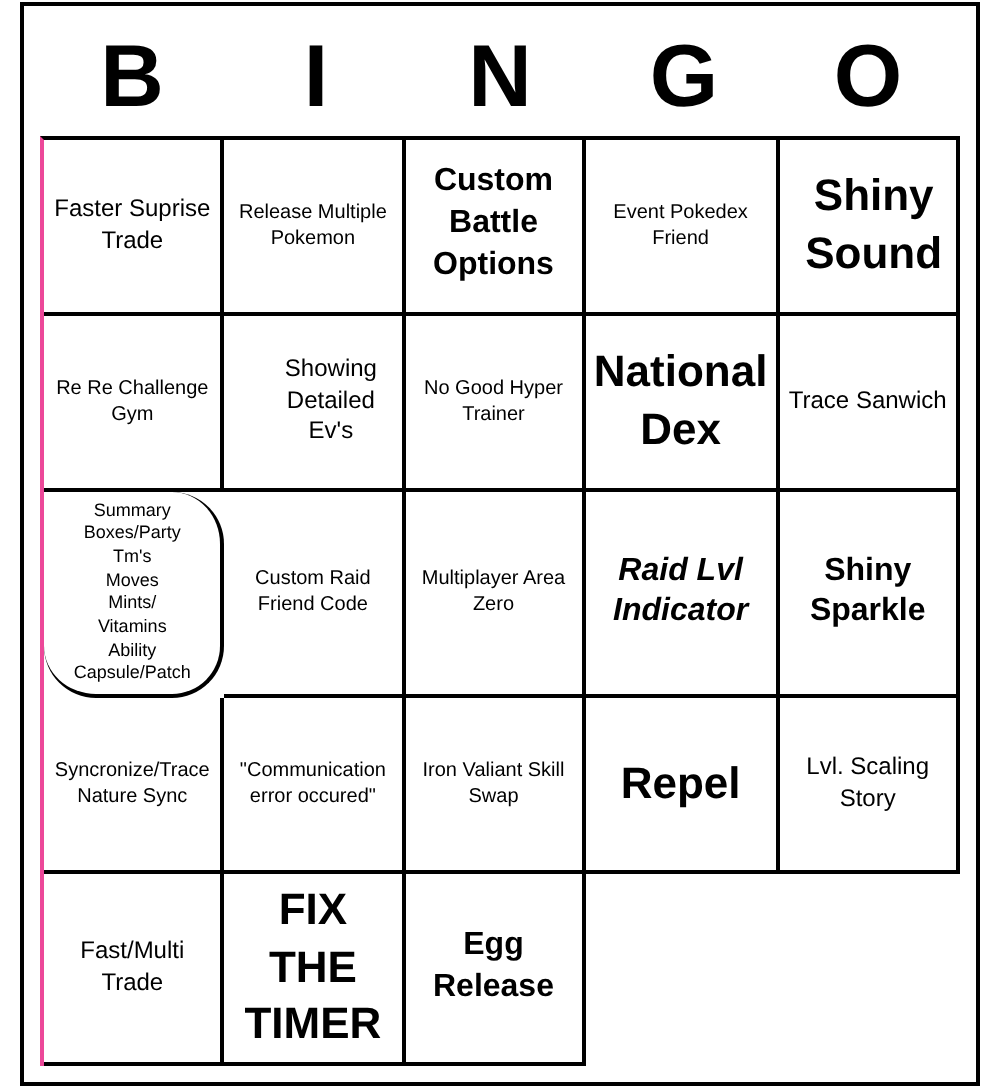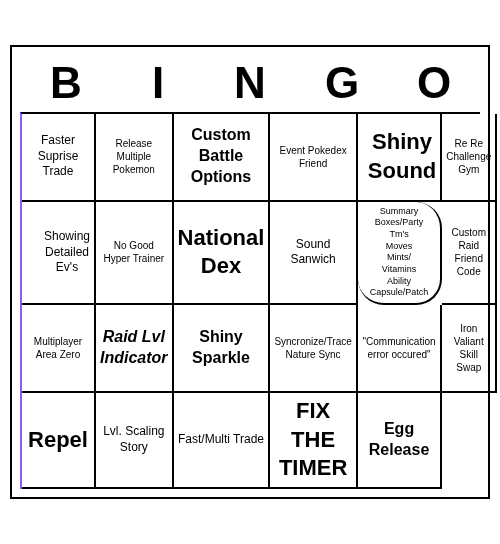--- a/index.html
+++ b/index.html
@@ -23,23 +23,23 @@
       text-align: center;
     }
     .bingo-letter {
       font-size: 44px;
       font-weight: bold;
       line-height: 1.1;
       padding: 4px 0;
     }
     .bingo-grid {
       display: grid;
-      grid-template-columns: repeat(6, 1fr);
+      grid-template-columns: repeat(5, 1fr);
       border-top: 2px solid #000;
-      border-left: 2px solid #8b5cf6;
+      border-left: 2px solid #ec4899;
     }
     .bingo-cell {
       border-right: 2px solid #000;
       border-bottom: 2px solid #000;
       min-height: 88px;
       display: flex;
       align-items: center;
       justify-content: center;
       text-align: center;
       padding: 4px;
@@ -77,21 +77,21 @@
   <div class="bingo-grid">
   <div class="bingo-cell" style="white-space: pre-wrap;">Faster Suprise Trade</div>
       <div class="bingo-cell small-text" style="white-space: pre-wrap;">Release Multiple Pokemon</div>
       <div class="bingo-cell medium-text" style="white-space: pre-wrap;">Custom Battle Options</div>
       <div class="bingo-cell small-text" style="white-space: pre-wrap;">Event Pokedex Friend</div>
       <div class="bingo-cell large-text" style="white-space: pre-wrap; padding-left: 10px;">Shiny Sound</div>
       <div class="bingo-cell small-text" style="white-space: pre-wrap;">Re Re Challenge Gym</div>
       <div class="bingo-cell" style="white-space: pre-wrap; padding-left: 22px;">Showing Detailed Ev's</div>
       <div class="bingo-cell small-text" style="white-space: pre-wrap;">No Good Hyper Trainer</div>
       <div class="bingo-cell large-text" style="white-space: pre-wrap;">National Dex</div>
-      <div class="bingo-cell" style="white-space: pre-wrap;">Sound Sanwich</div>
+      <div class="bingo-cell" style="white-space: pre-wrap;">Trace Sanwich</div>
       <div class="bingo-cell tiny-text" style="white-space: pre-wrap;">Summary
 Boxes/Party
 Tm's
 Moves
 Mints/
 Vitamins
 Ability
 Capsule/Patch</div>
       <div class="bingo-cell small-text" style="white-space: pre-wrap;">Custom Raid Friend Code</div>
       <div class="bingo-cell small-text" style="white-space: pre-wrap;">Multiplayer Area Zero</div>

